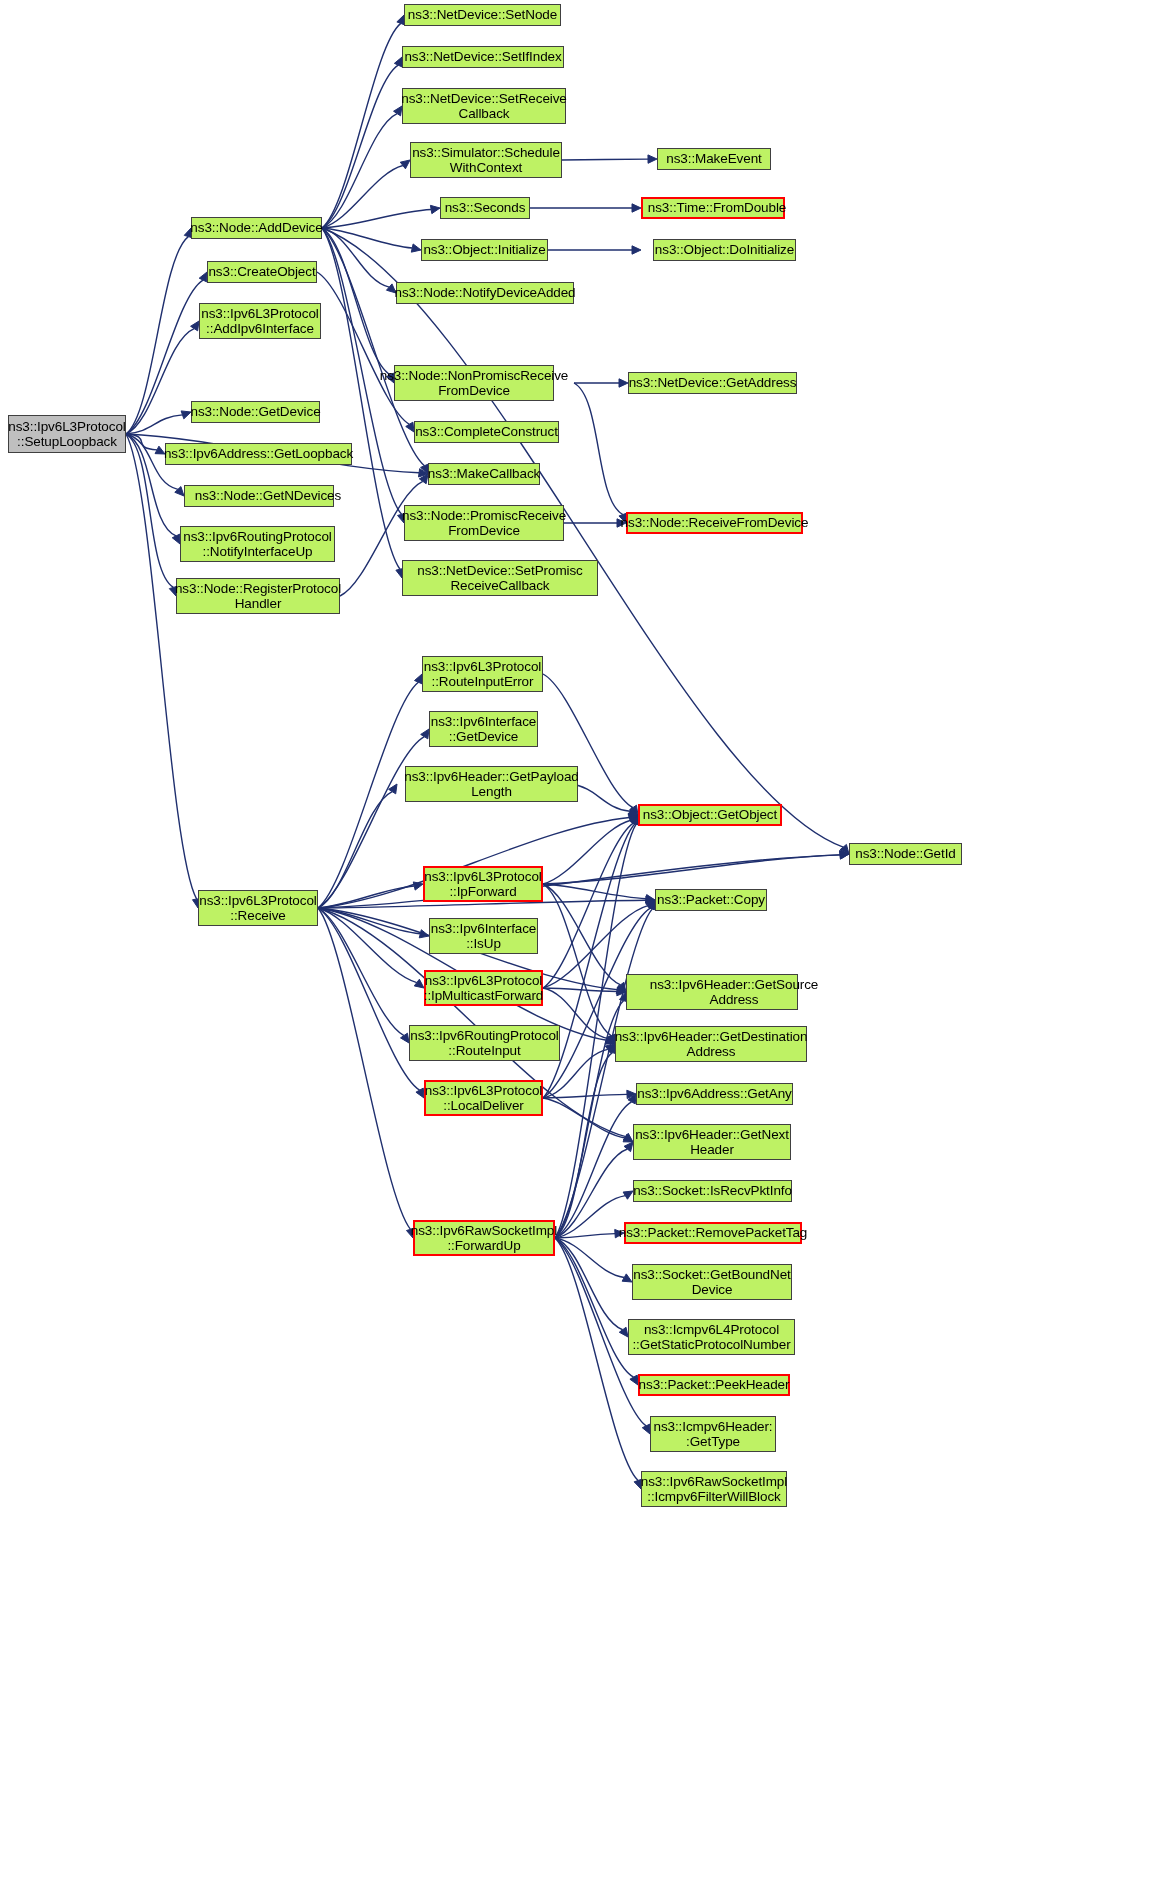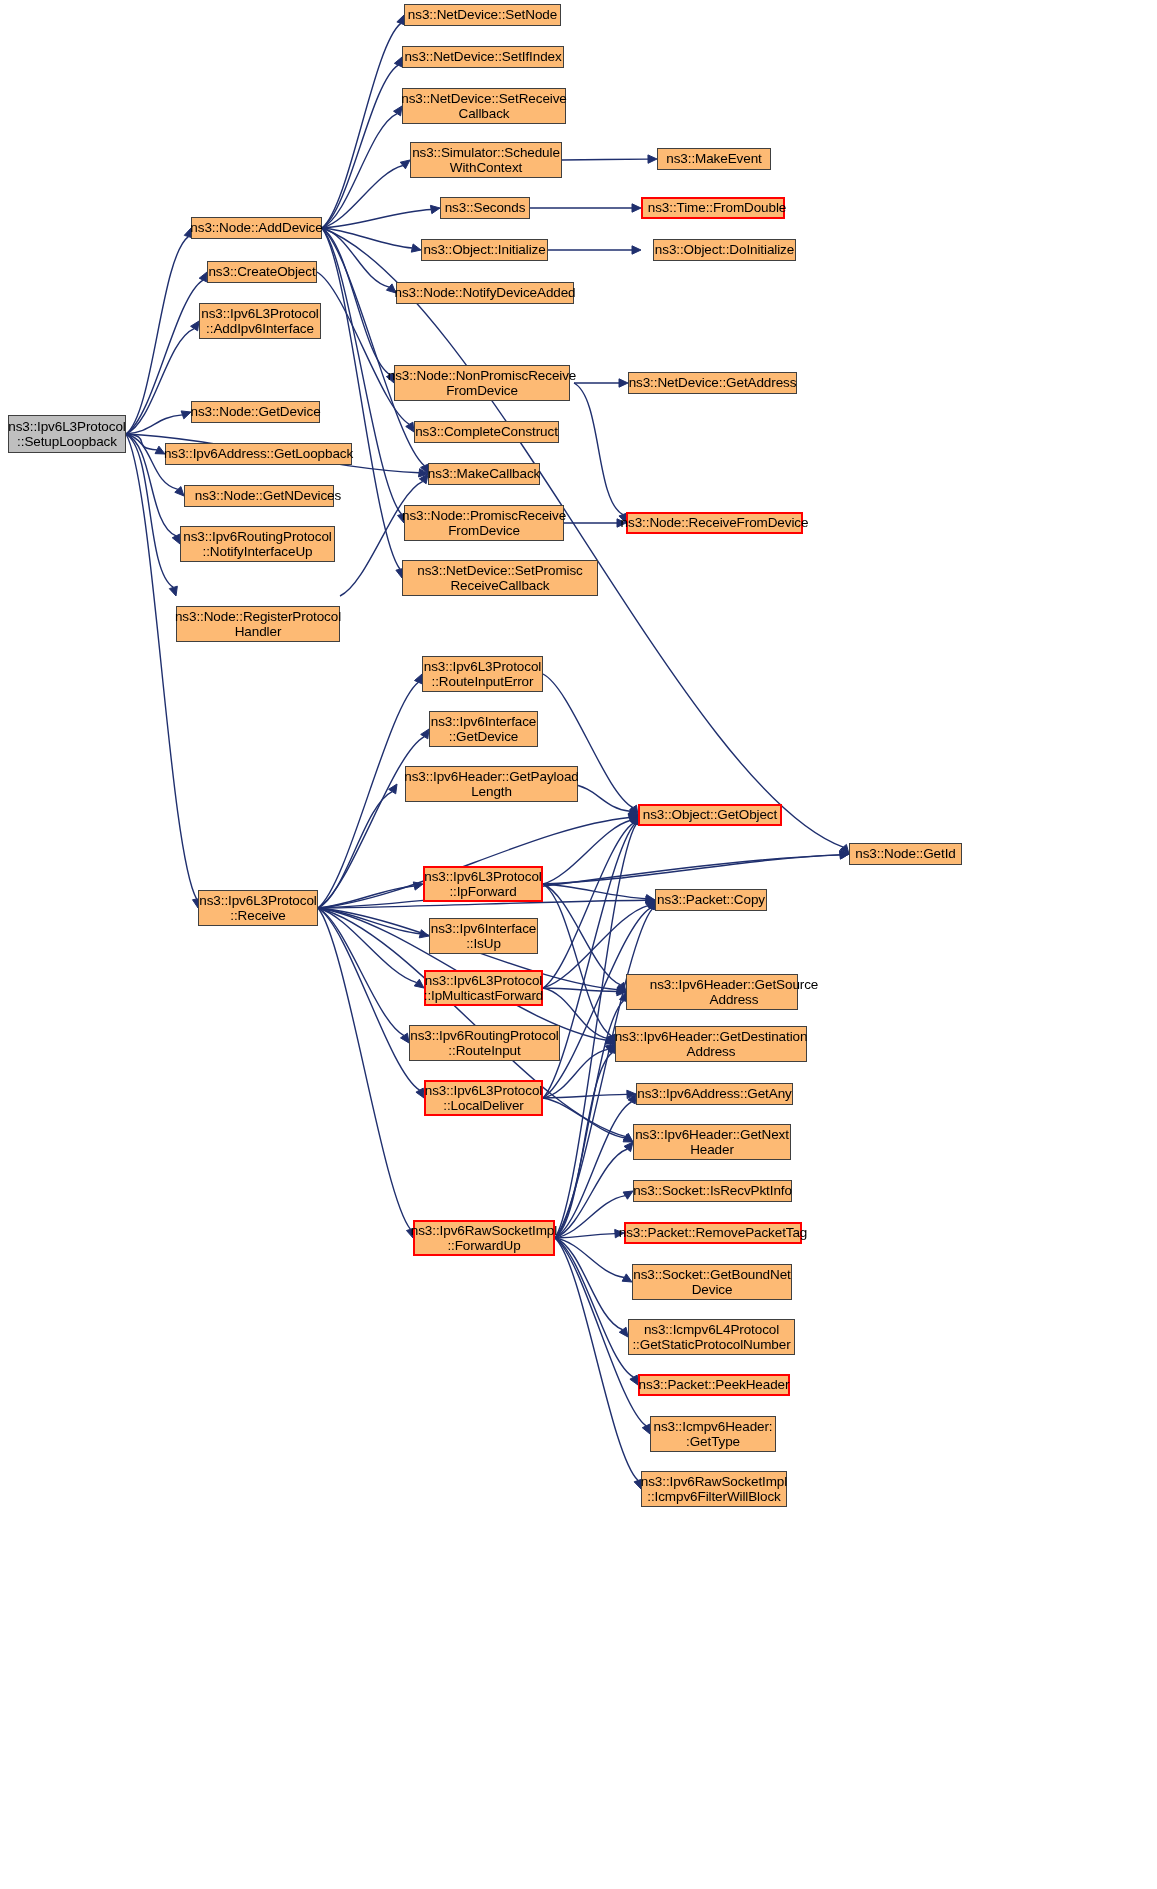--- a/index.html
+++ b/index.html
@@ -2,21 +2,21 @@
 <html><head>
 <meta charset="utf-8">
 <style>
   html,body{margin:0;padding:0;background:#ffffff;}
   body{font-family:"Liberation Sans",sans-serif;}
   #canvas{position:relative;width:1157px;height:1889px;background:#fff;overflow:hidden;}
   .node{
     position:absolute;
     box-sizing:border-box;
     border:1px solid #404040;
-    background:#fdba74;
+    background:#bef264;
     color:#000000;
     font-size:13.5px;
     line-height:15.5px;
     display:flex;
     align-items:center;
     justify-content:center;
     text-align:center;
     padding:1px 4px;
     white-space:pre-line;
     letter-spacing:-0.1px;
@@ -186,32 +186,32 @@
 ::SetupLoopback</div>
       <div class="node" style="left: 191px; top: 217px; width: 131px; height: 22px;">ns3::Node::AddDevice</div>
       <div class="node" style="left: 207px; top: 261px; width: 110px; height: 22px;">ns3::CreateObject</div>
       <div class="node" style="left: 199px; top: 303px; width: 122px; height: 36px;">ns3::Ipv6L3Protocol
 ::AddIpv6Interface</div>
       <div class="node" style="left: 191px; top: 401px; width: 129px; height: 22px;">ns3::Node::GetDevice</div>
       <div class="node" style="left: 165px; top: 443px; width: 187px; height: 22px;">ns3::Ipv6Address::GetLoopback</div>
       <div class="node" style="left: 184px; top: 485px; width: 150px; height: 22px; padding-left: 22px;">ns3::Node::GetNDevices</div>
       <div class="node" style="left: 180px; top: 526px; width: 155px; height: 36px;">ns3::Ipv6RoutingProtocol
 ::NotifyInterfaceUp</div>
-      <div class="node" style="left: 176px; top: 606px; width: 164px; height: 36px;">ns3::Node::RegisterProtocol
+      <div class="node" style="left: 176px; top: 578px; width: 164px; height: 36px;">ns3::Node::RegisterProtocol
 Handler</div>
       <div class="node" style="left: 404px; top: 4px; width: 157px; height: 22px;">ns3::NetDevice::SetNode</div>
       <div class="node" style="left: 402px; top: 46px; width: 162px; height: 22px;">ns3::NetDevice::SetIfIndex</div>
       <div class="node" style="left: 402px; top: 88px; width: 164px; height: 36px;">ns3::NetDevice::SetReceive
 Callback</div>
       <div class="node" style="left: 410px; top: 142px; width: 152px; height: 36px;">ns3::Simulator::Schedule
 WithContext</div>
       <div class="node" style="left: 440px; top: 197px; width: 90px; height: 22px;">ns3::Seconds</div>
       <div class="node" style="left: 421px; top: 239px; width: 127px; height: 22px;">ns3::Object::Initialize</div>
       <div class="node" style="left: 396px; top: 282px; width: 178px; height: 22px;">ns3::Node::NotifyDeviceAdded</div>
-      <div class="node" style="left: 394px; top: 365px; width: 176px; height: 36px;">ns3::Node::NonPromiscReceive
+      <div class="node" style="left: 394px; top: 365px; width: 160px; height: 36px;">ns3::Node::NonPromiscReceive
 FromDevice</div>
       <div class="node" style="left: 414px; top: 421px; width: 145px; height: 22px;">ns3::CompleteConstruct</div>
       <div class="node" style="left: 428px; top: 463px; width: 112px; height: 22px;">ns3::MakeCallback</div>
       <div class="node" style="left: 404px; top: 505px; width: 160px; height: 36px;">ns3::Node::PromiscReceive
 FromDevice</div>
       <div class="node" style="left: 402px; top: 560px; width: 196px; height: 36px;">ns3::NetDevice::SetPromisc
 ReceiveCallback</div>
       <div class="node" style="left: 657px; top: 148px; width: 114px; height: 22px;">ns3::MakeEvent</div>
       <div class="node red" style="left: 641px; top: 197px; width: 144px; height: 22px; padding-left: 12px;">ns3::Time::FromDouble</div>
       <div class="node" style="left: 641px; top: 239px; width: 143px; height: 22px; margin-left: 12px;">ns3::Object::DoInitialize</div>

